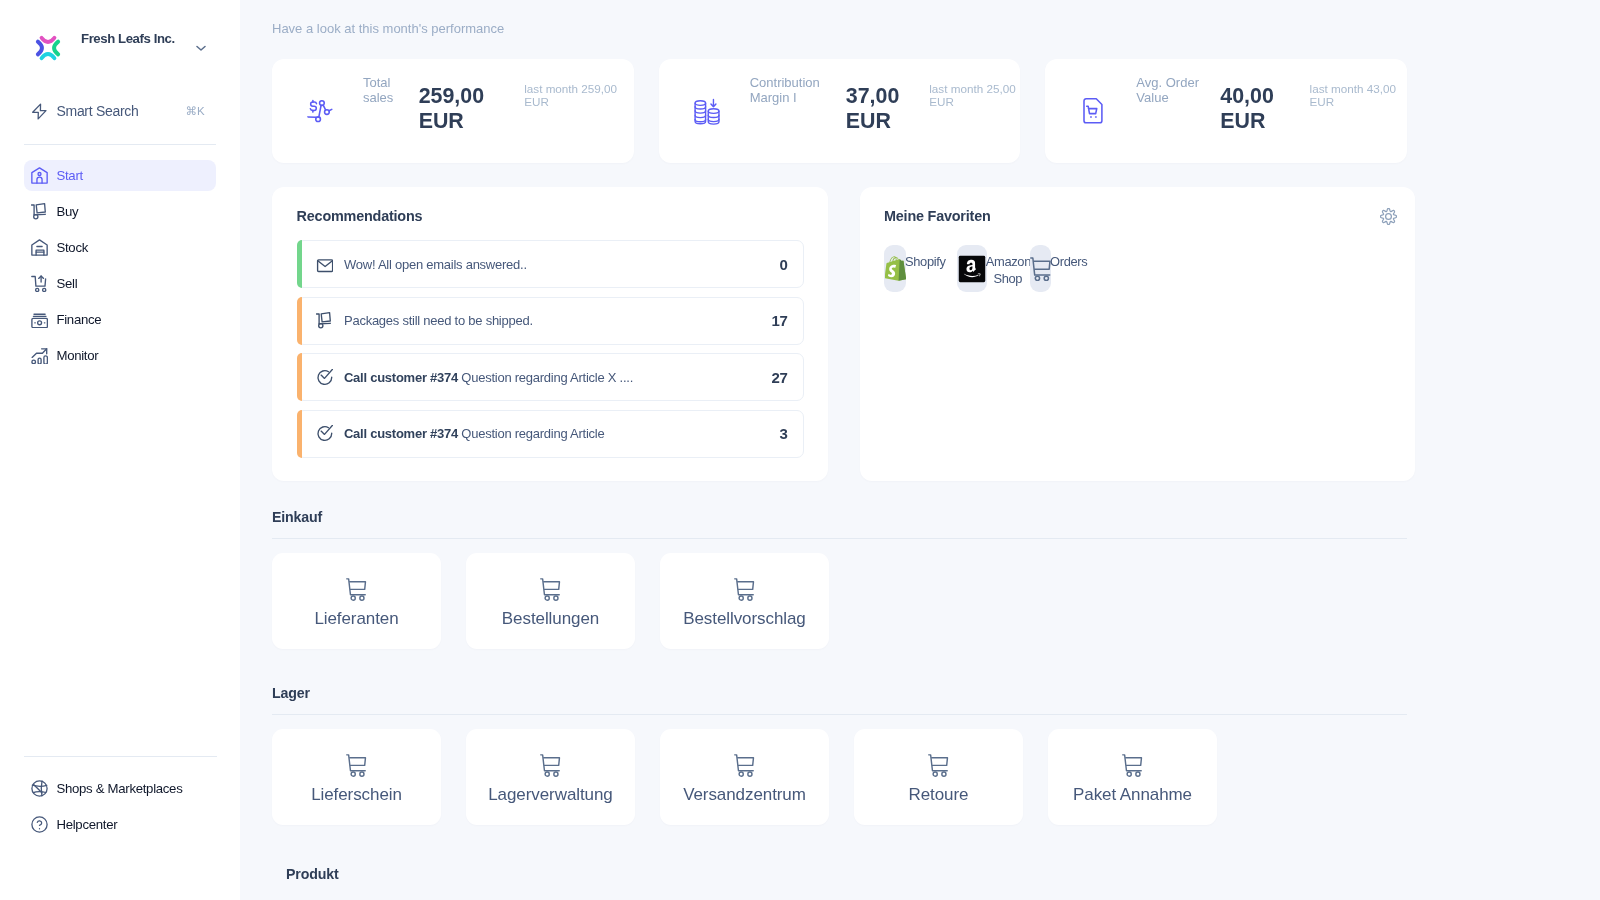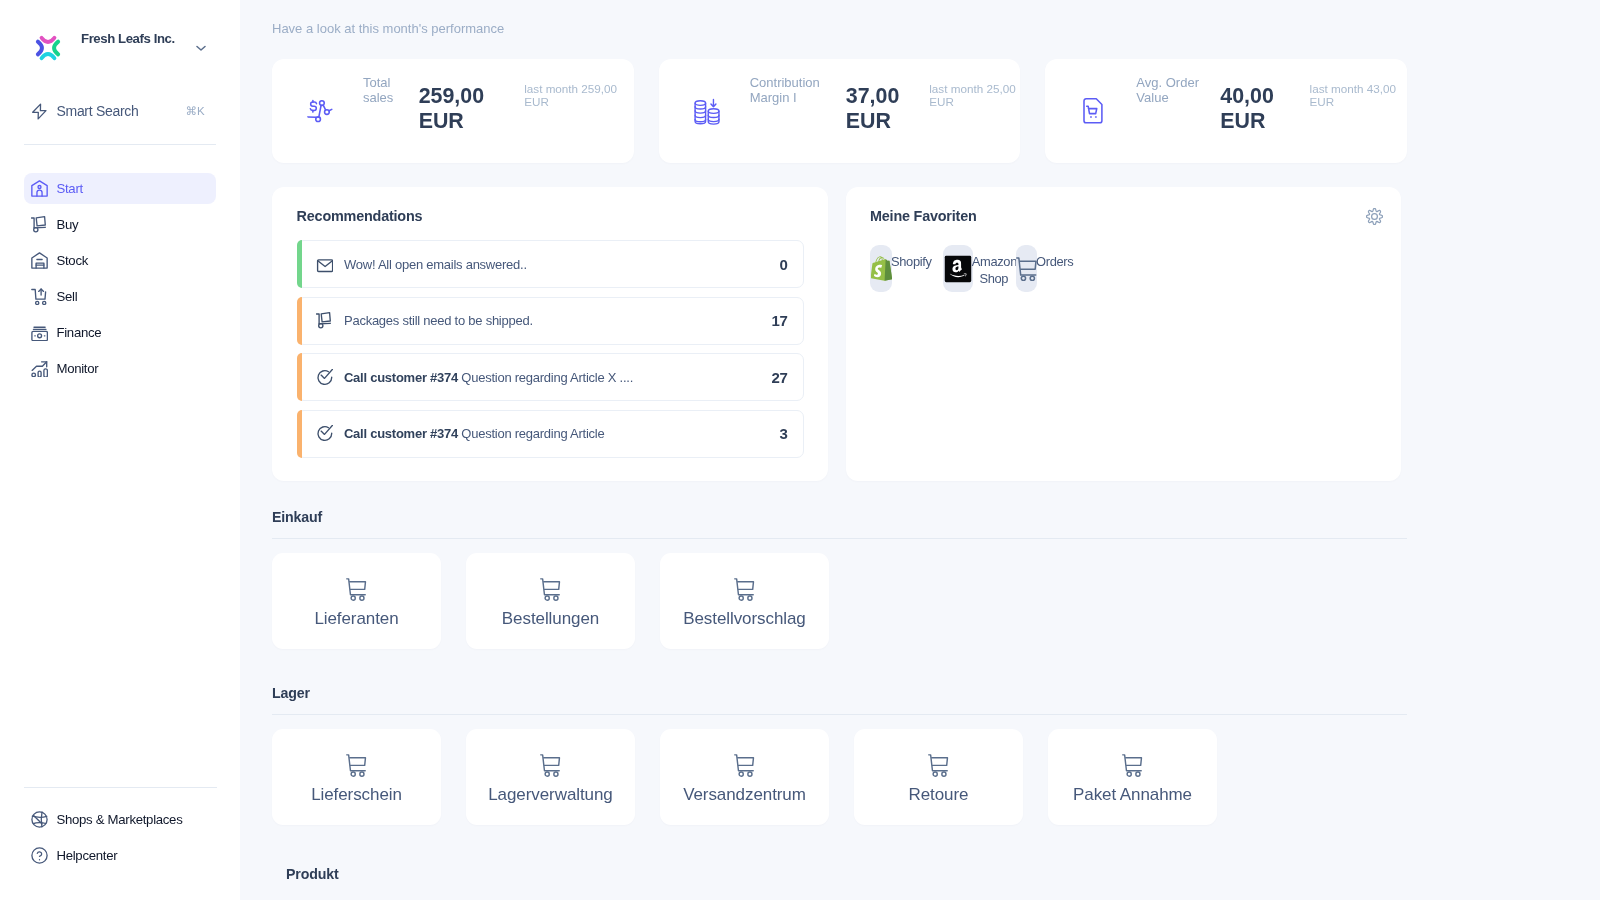--- a/index.html
+++ b/index.html
@@ -13,43 +13,43 @@
   .brand{position:relative;height:96px}
   .brand-logo{position:absolute;left:35px;top:35px;width:26px;height:26px;display:block}
   .brand-name{position:absolute;left:81px;top:31px;font-size:13.2px;letter-spacing:-.42px;font-weight:700;color:#2f3e57;line-height:15px}
   .brand-chev{position:absolute;left:195.5px;top:39px;width:9px;height:9px;display:block}
   .searchrow{display:flex;align-items:center;height:30px;margin:0 24px;padding:0 7.3px;border-radius:8px}
   .searchrow .ico{width:17px;height:17px;flex:0 0 17px;display:block}
   .searchrow .lbl{font-size:14px;letter-spacing:-.3px;margin-left:8.2px;color:#46587a}
   .searchrow .kbd{margin-left:auto;margin-right:4px;font-size:11.5px;color:#9badc6;letter-spacing:0}
   .sep{height:1px;background:#e4eaf2}
   .sep-top{margin:18px 24px 0}
-  .nav{margin-top:15px;padding:13px 24px}
+  .nav{margin-top:2px;padding:13px 24px}
   .navitem{display:flex;align-items:center;height:31px;border-radius:8px;padding:0 7.3px;margin-bottom:5px}
   .navitem .ico{width:17px;height:17px;flex:0 0 17px;display:block}
   .navitem .lbl{font-size:13.2px;letter-spacing:-.3px;margin-left:8.2px;color:#0f172a}
   .navitem.active{background:#eef0fe}
   .navitem.active .lbl{color:#5c5cf5}
-  .bottomnav{position:absolute;left:0;right:0;bottom:24px;padding:0 24px}
+  .bottomnav{position:absolute;left:0;right:0;bottom:55px;padding:0 24px}
   .bottomnav .sep{margin:0 -0.5px 16px}
 
   
   .main{flex:1;height:900px;padding:16px 193px 0 32px;overflow:hidden}
   .hello{font-size:14.4px;letter-spacing:-.25px;font-weight:700;color:#2f3e57;line-height:16px;padding-top:1px}
   .subhello{font-size:13px;color:#9badc6;margin-top:5px;line-height:15px}
 
   .kpis{display:flex;gap:25px;margin-top:23px}
   .kpi{flex:1 1 0;background:#fff;border-radius:12px;height:104px;display:flex;align-items:flex-start;padding:38px 0 0 91px;box-shadow:0 1px 2px rgba(40,60,100,.025);position:relative}
   .kpi .kicon{position:absolute;left:33px;top:37px;width:30px;height:30px;display:block}
   .kpi .kbody{display:flex;flex-direction:row;margin-top:-22px}
   .kpi .klabel{font-size:13px;color:#93a6c0;font-weight:400;line-height:15px}
   .kpi .kvalue{font-size:21.4px;font-weight:700;color:#2f3e57;line-height:25px;margin-top:9px}
   .kpi .ksub{font-size:11.7px;color:#a9bace;line-height:13px;margin-top:7px}
 
-  .row2{display:flex;gap:18px;margin-top:24px}
+  .row2{display:flex;gap:32px;margin-top:24px}
   .panel{background:#fff;border-radius:12px;height:294px;box-shadow:0 1px 2px rgba(40,60,100,.025)}
   .panel-title{font-size:14.4px;letter-spacing:-.2px;font-weight:700;color:#2f3e57;line-height:16px}
   .reco{flex:0 0 556px;padding:21px 24.1px 0 24.6px}
   .fav{flex:0 0 555px;position:relative;padding:21px 21px 0 24px}
 
   .recolist{margin-top:16.4px}
   .recoitem{display:flex;align-items:center;height:48px;border:1px solid #eaeff6;border-radius:7px;margin-bottom:8.4px;position:relative;background:#fff}
   .recoitem .bar{position:absolute;left:-1px;top:-1px;bottom:-1px;width:5px;border-radius:7px 0 0 7px}
   .recoitem .ico{margin-left:18.9px;width:17px;height:17px;flex:0 0 17px;display:block}
   .recoitem .txt{margin-left:10.5px;font-size:13.0px;letter-spacing:-.25px;color:#46587a;white-space:nowrap;line-height:15px}

